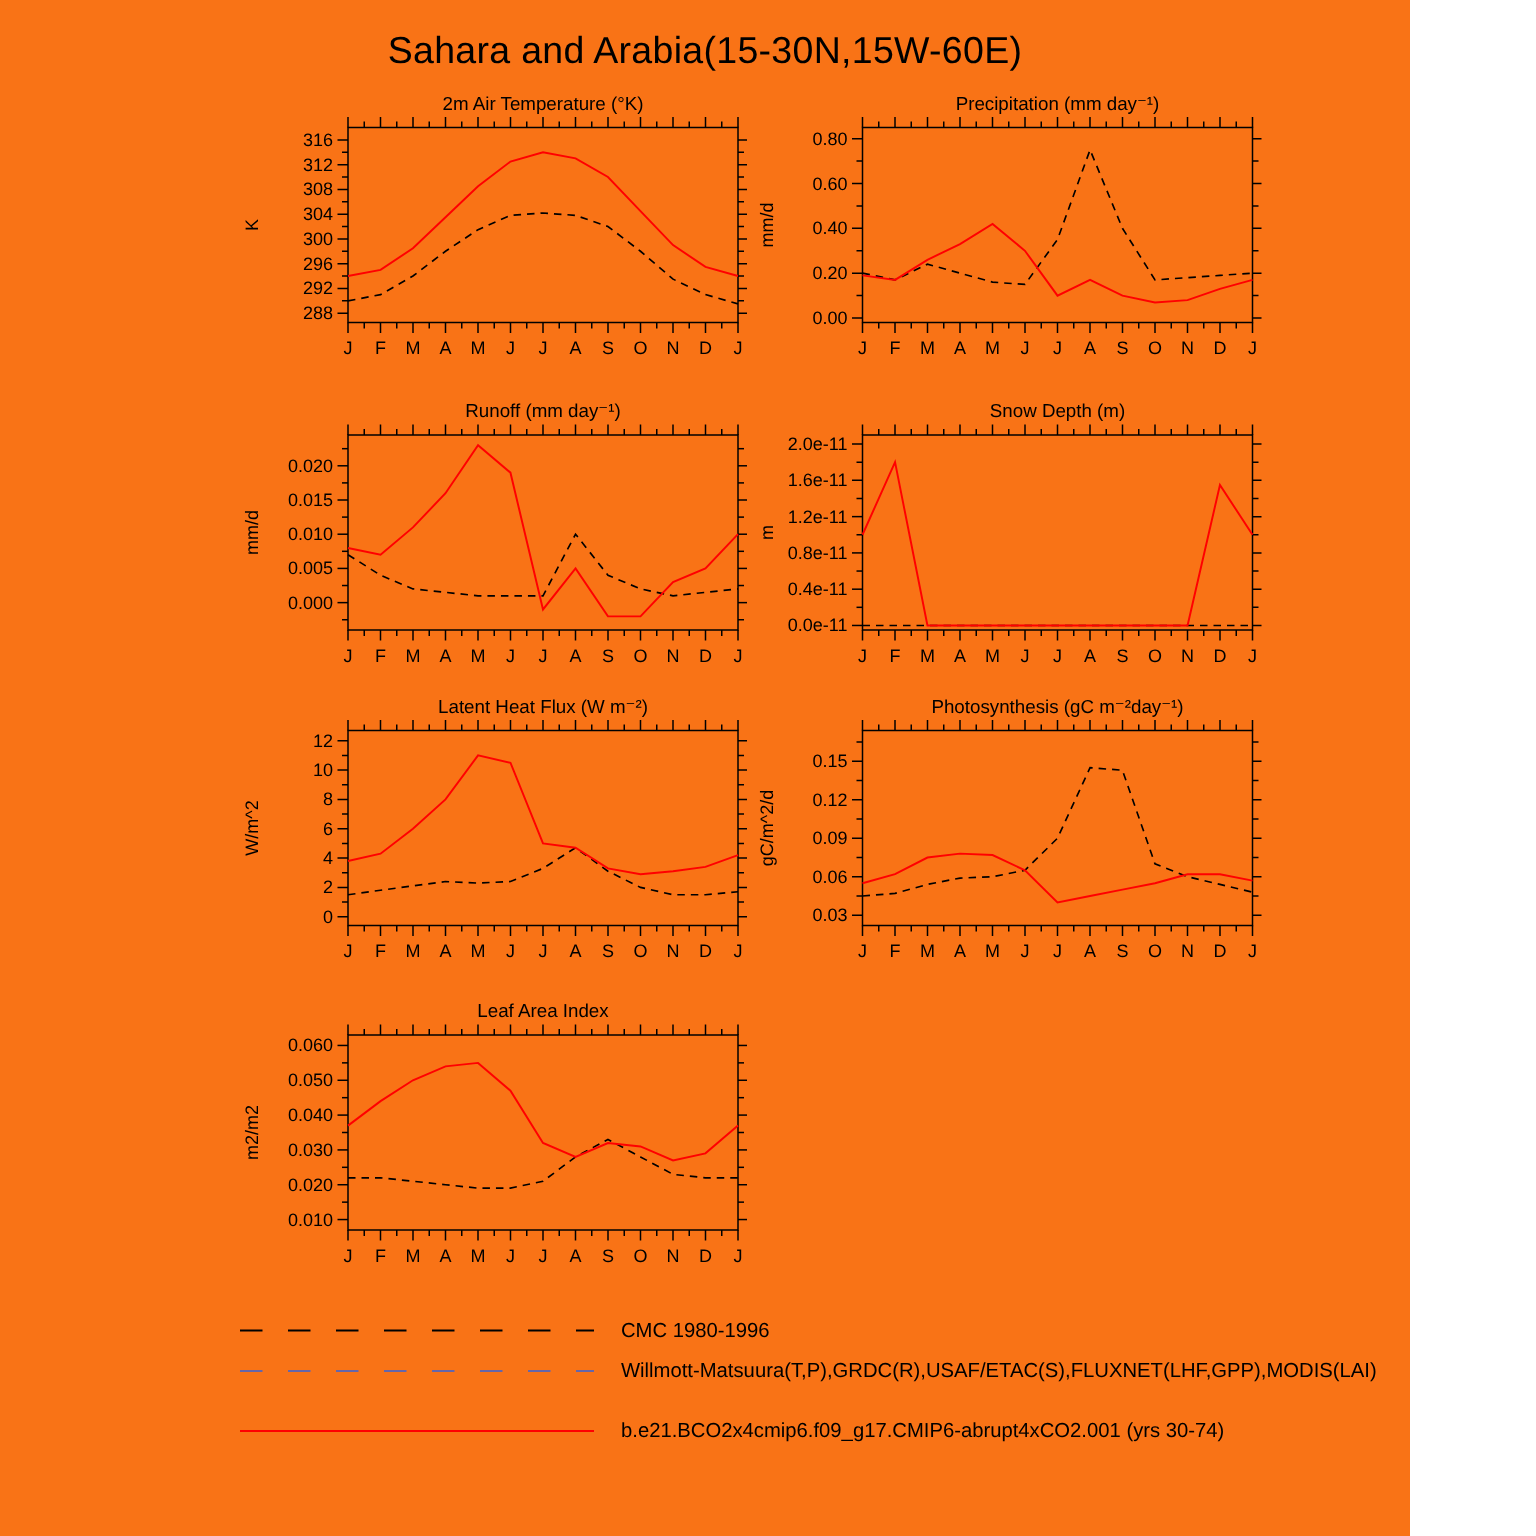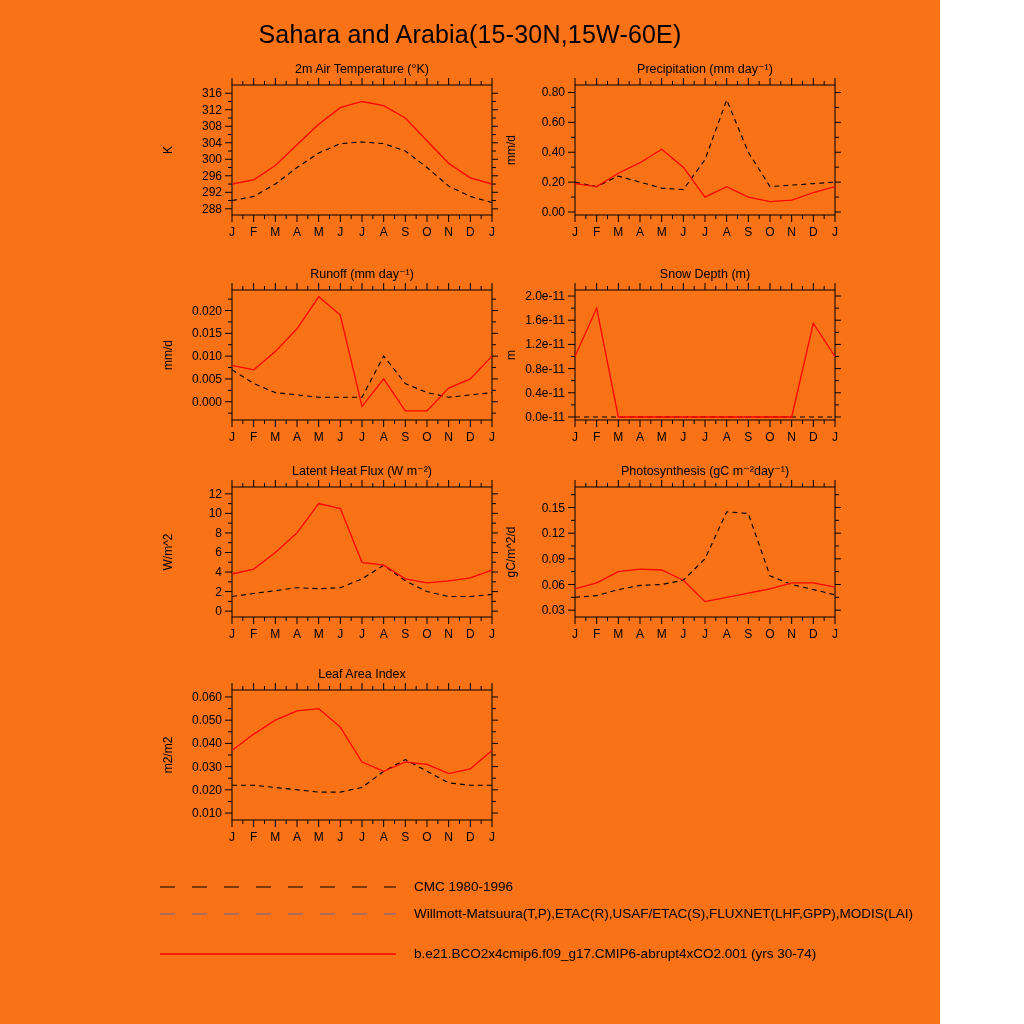--- a/index.html
+++ b/index.html
@@ -729,21 +729,21 @@
       <div class="legend-row" style="top: 0px;">
         <svg width="240" height="14">
           <line x1="2" y1="7" x2="238" y2="7" stroke="#000000" stroke-width="1.2" stroke-dasharray="15,17"></line>
         </svg>
         <span class="legend-label">CMC 1980-1996</span>
       </div>
       <div class="legend-row" style="top: 27px;">
         <svg width="240" height="14">
           <line x1="2" y1="7" x2="238" y2="7" stroke="#6666aa" stroke-width="1.2" stroke-dasharray="15,17"></line>
         </svg>
-        <span class="legend-label">Willmott-Matsuura(T,P),ETAC(R),USAF/ETAC(S),FLUXNET(LHF,GPP),MODIS(LAI)</span>
+        <span class="legend-label">Willmott-Matsuura(T,P),GRDC(R),USAF/ETAC(S),FLUXNET(LHF,GPP),MODIS(LAI)</span>
       </div>
       <div class="legend-row" style="top: 67px;">
         <svg width="240" height="14">
           <line x1="2" y1="7" x2="238" y2="7" stroke="#ff0000" stroke-width="1.3"></line>
         </svg>
         <span class="legend-label">b.e21.BCO2x4cmip6.f09_g17.CMIP6-abrupt4xCO2.001 (yrs 30-74)</span>
       </div>
     </div>
 </div>
 

